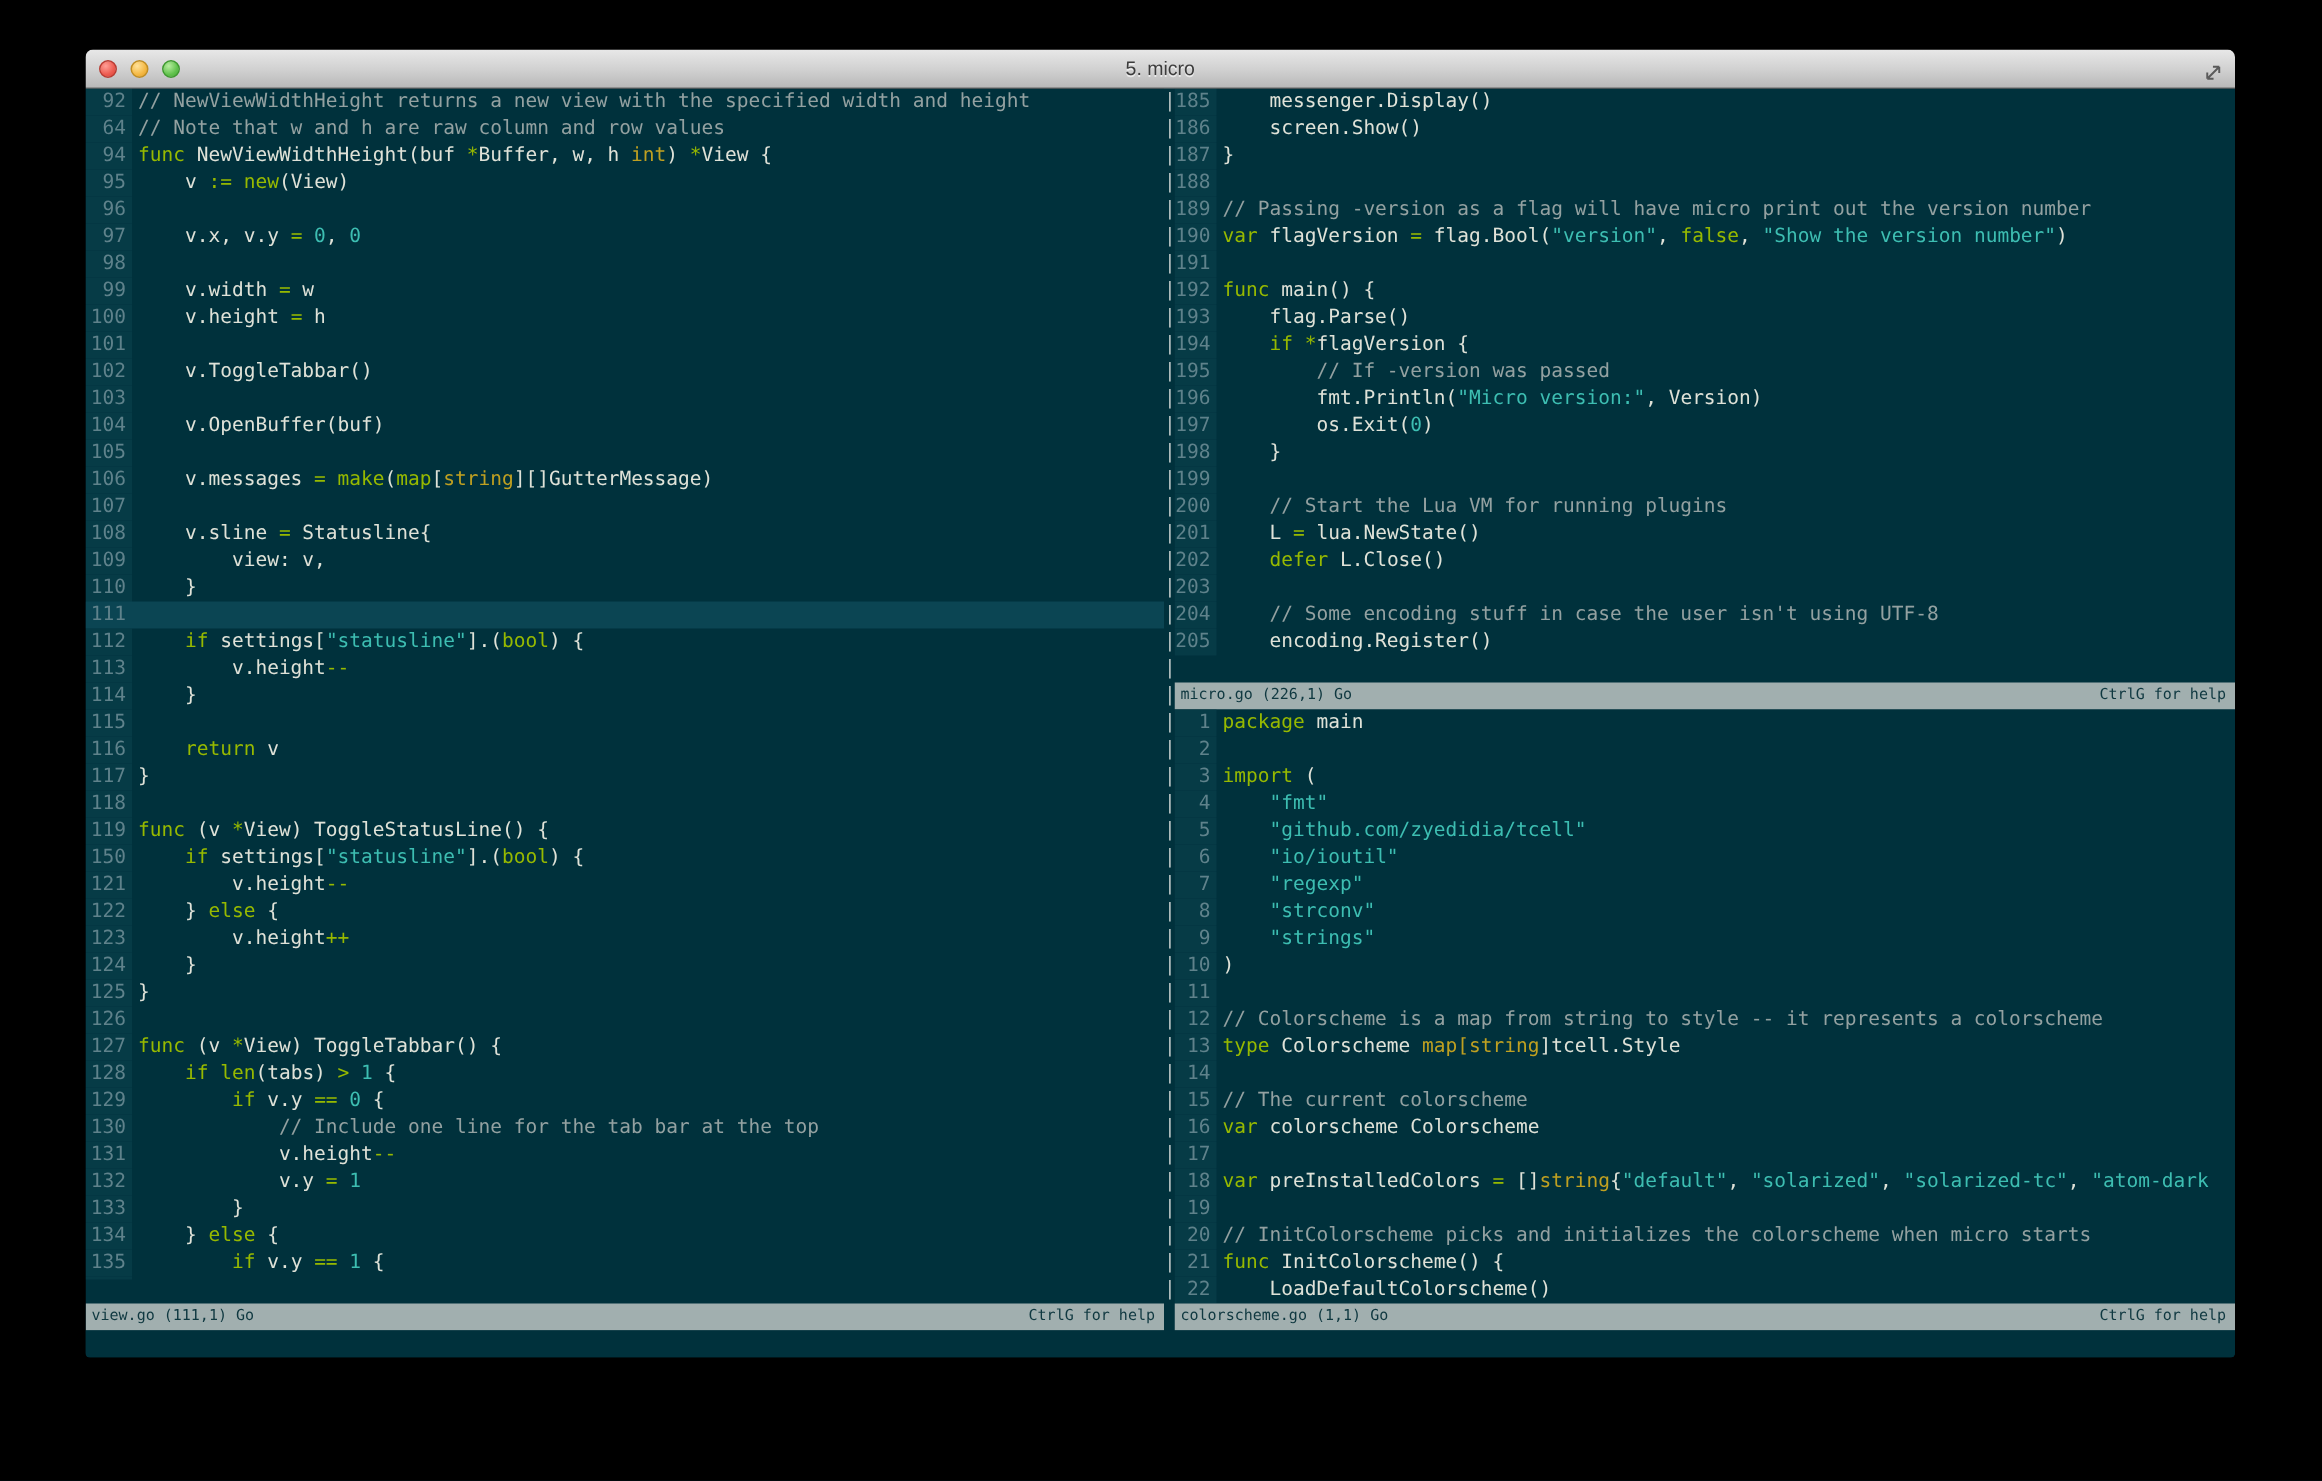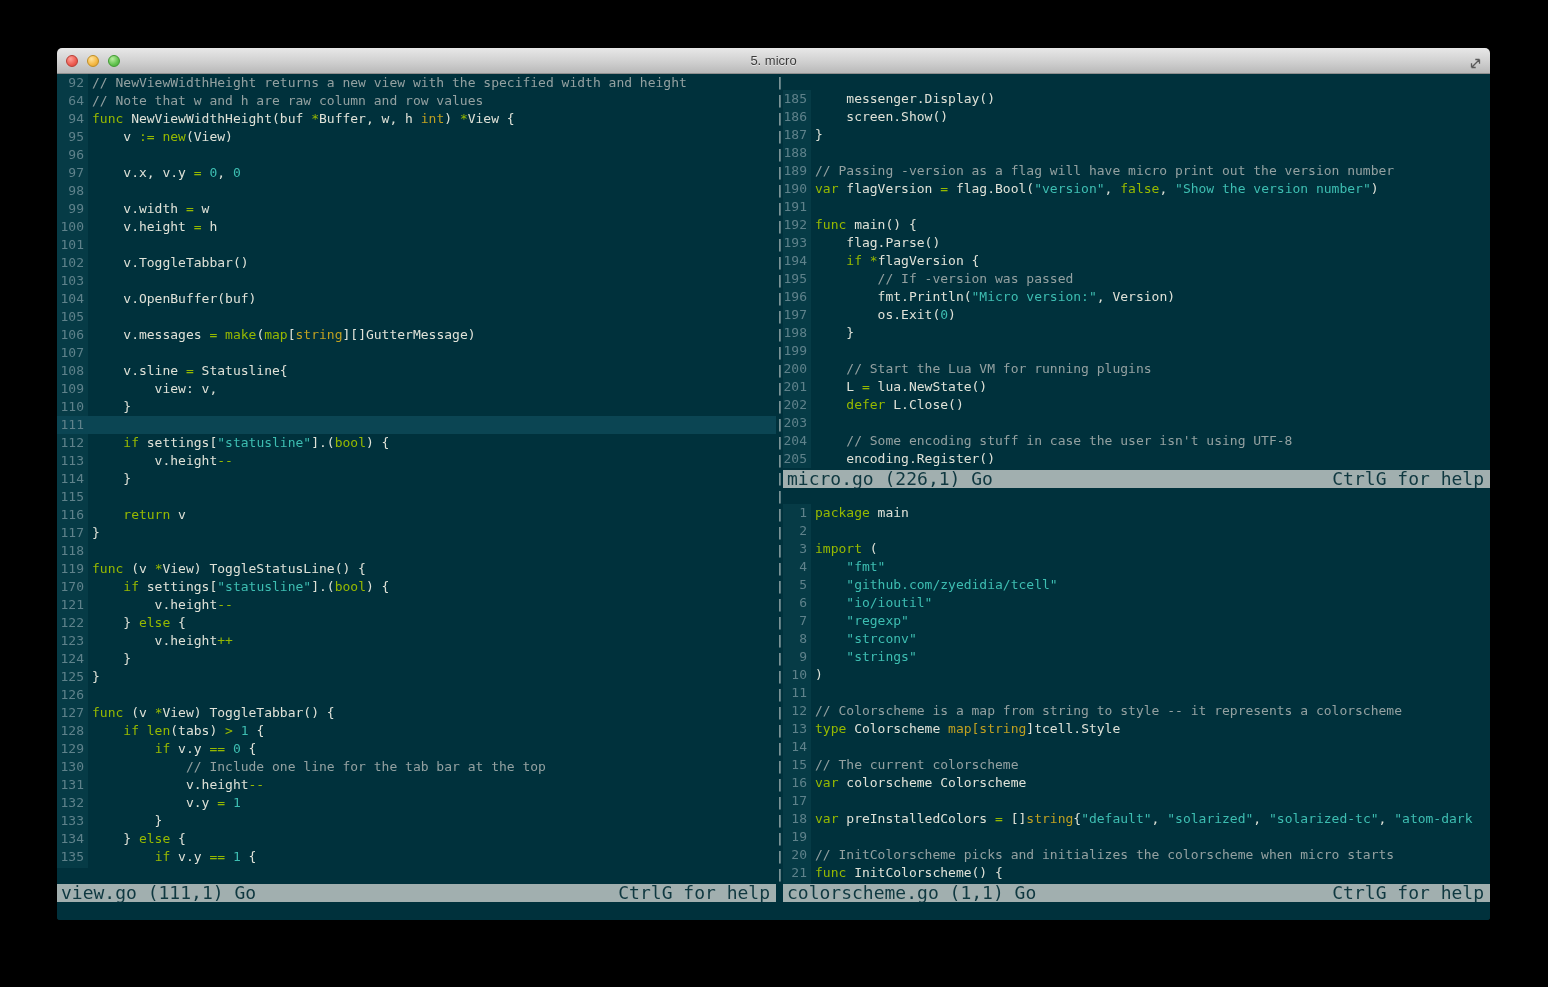--- a/index.html
+++ b/index.html
@@ -1,18 +1,18 @@
 <!DOCTYPE html>
 <html style="--terminal-bg: #00313c; --gutter-bg: #063b46; --line-number: #5f828b; --fg: #dfe2d8; --comment: #93a1a1; --green: #96b900; --orange: #bfa021; --cyan: #3dbeb2; --cursorline-bg: #0b4553; --cursor: #9eb0b0; --statusline-bg: #a1afaf; --statusline-fg: #0f3840; --divider: #b5c2c2;"><head>
 <meta charset="utf-8">
 <style>
   html,body{margin:0;padding:0;background:#000;}
   .desktop{position:relative;width:1548px;height:987px;background:#000;overflow:hidden;
            font-family:"DejaVu Sans Mono",monospace;}
-  .window{position:absolute;left:57px;top:48px;width:1433px;height:872px;
+  .window{position:absolute;left:57px;top:33px;width:1433px;height:872px;
           border-radius:5px 5px 3px 3px;overflow:hidden;
           box-shadow:0 12px 35px rgba(0,0,0,0.65);}
   
   .titlebar{height:26px;background:linear-gradient(#e8e8e8,#d0d0d0 55%,#b9b9b9);
             border-bottom:1px solid #8f8f8f;position:relative;
             display:flex;align-items:center;box-sizing:border-box;}
   .traffic{position:absolute;left:9px;top:0;height:26px;display:flex;align-items:center;gap:9px;}
   .tl{width:12px;height:12px;border-radius:50%;box-sizing:border-box;display:inline-block;}
   .tl.red{background:radial-gradient(circle at 35% 30%,#ff9f97,#ec5b50 60%,#d8433a);border:1px solid #b93d34;}
   .tl.yellow{background:radial-gradient(circle at 35% 30%,#ffe29a,#f4b843 60%,#dd9c2a);border:1px solid #c08e24;}
@@ -23,40 +23,40 @@
   
   .terminal{height:846px;background:var(--terminal-bg);display:flex;flex-direction:column;}
   .mainrow{display:flex;height:828px;}
   .pane{display:flex;flex-direction:column;overflow:hidden;}
   .pane-left{width:719px;gap:16px;}
   .divider-col{width:7px;background:var(--terminal-bg);}
   .divider-col pre{margin:0;font-size:13px;line-height:18px;color:var(--divider);text-align:center;}
   .right-col{width:707px;display:flex;flex-direction:column;}
   .lines{overflow:hidden;}
   .pane-left .lines{height:810px;}
-  .pane-tr .lines,.pane-br .lines{height:396px;margin-top:16px;}
+  .pane-tr .lines,.pane-br .lines{height:396px;}
   .row{height:18px;white-space:pre;display:flex;}
   .row.cur{background:var(--cursorline-bg);flex-direction:column;}
   .gut{display:inline-block;flex:0 0 auto;text-align:right;background:var(--gutter-bg);
        color:var(--line-number);font-size:13px;line-height:18px;box-sizing:border-box;}
   .row.cur .gut{background:var(--cursorline-bg);}
   .pane-left .gut{width:31px;padding-right:4px;}
   .pane-tr .gut,.pane-br .gut{width:28px;padding-right:4px;}
   .code{font-size:13px;line-height:18px;padding-left:4px;white-space:pre;color:var(--fg);}
   .tok-d{color:var(--fg);}
   .tok-c{color:var(--comment);}
   .tok-k{color:var(--green);}
   .tok-o{color:var(--green);}
   .tok-t{color:var(--orange);}
   .tok-s{color:var(--cyan);}
   .tok-n{color:var(--cyan);}
   .cursor{display:inline-block;width:8px;height:15px;background:var(--cursor);
           vertical-align:text-bottom;margin-top:1px;}
   .statusline{height:18px;background:var(--statusline-bg);color:var(--statusline-fg);
-              font-size:18px;line-height:18px;display:flex;justify-content:space-between;
+              font-size:10px;line-height:18px;display:flex;justify-content:space-between;
               padding:0 6px 0 4px;box-sizing:border-box;white-space:pre;}
   .commandline{height:18px;background:var(--terminal-bg);}
 </style>
 </head>
 <body>
 
 <div class="desktop">
   <div class="window">
 
     <div class="titlebar">
@@ -99,21 +99,21 @@
               <div class="row"><span class="gut">110</span><span class="code"><span class="tok-d">    }</span></span></div>
               <div class="row cur"><span class="gut">111</span><span class="code"><span class="cursor"></span></span></div>
               <div class="row"><span class="gut">112</span><span class="code"><span class="tok-d">    </span><span class="tok-k">if</span><span class="tok-d"> settings[</span><span class="tok-s">"statusline"</span><span class="tok-d">].(</span><span class="tok-k">bool</span><span class="tok-d">) {</span></span></div>
               <div class="row"><span class="gut">113</span><span class="code"><span class="tok-d">        v.height</span><span class="tok-o">--</span></span></div>
               <div class="row"><span class="gut">114</span><span class="code"><span class="tok-d">    }</span></span></div>
               <div class="row"><span class="gut">115</span><span class="code"></span></div>
               <div class="row"><span class="gut">116</span><span class="code"><span class="tok-d">    </span><span class="tok-k">return</span><span class="tok-d"> v</span></span></div>
               <div class="row"><span class="gut">117</span><span class="code"><span class="tok-d">}</span></span></div>
               <div class="row"><span class="gut">118</span><span class="code"></span></div>
               <div class="row"><span class="gut">119</span><span class="code"><span class="tok-k">func</span><span class="tok-d"> (v </span><span class="tok-o">*</span><span class="tok-d">View) ToggleStatusLine() {</span></span></div>
-              <div class="row"><span class="gut">170</span><span class="code"><span class="tok-d">    </span><span class="tok-k">if</span><span class="tok-d"> settings[</span><span class="tok-s">"statusline"</span><span class="tok-d">].(</span><span class="tok-k">bool</span><span class="tok-d">) {</span></span></div>
+              <div class="row"><span class="gut">150</span><span class="code"><span class="tok-d">    </span><span class="tok-k">if</span><span class="tok-d"> settings[</span><span class="tok-s">"statusline"</span><span class="tok-d">].(</span><span class="tok-k">bool</span><span class="tok-d">) {</span></span></div>
               <div class="row"><span class="gut">121</span><span class="code"><span class="tok-d">        v.height</span><span class="tok-o">--</span></span></div>
               <div class="row"><span class="gut">122</span><span class="code"><span class="tok-d">    } </span><span class="tok-k">else</span><span class="tok-d"> {</span></span></div>
               <div class="row"><span class="gut">123</span><span class="code"><span class="tok-d">        v.height</span><span class="tok-o">++</span></span></div>
               <div class="row"><span class="gut">124</span><span class="code"><span class="tok-d">    }</span></span></div>
               <div class="row"><span class="gut">125</span><span class="code"><span class="tok-d">}</span></span></div>
               <div class="row"><span class="gut">126</span><span class="code"></span></div>
               <div class="row"><span class="gut">127</span><span class="code"><span class="tok-k">func</span><span class="tok-d"> (v </span><span class="tok-o">*</span><span class="tok-d">View) ToggleTabbar() {</span></span></div>
               <div class="row"><span class="gut">128</span><span class="code"><span class="tok-d">    </span><span class="tok-k">if</span><span class="tok-d"> </span><span class="tok-k">len</span><span class="tok-d">(tabs) </span><span class="tok-o">&gt;</span><span class="tok-d"> </span><span class="tok-n">1</span><span class="tok-d"> {</span></span></div>
               <div class="row"><span class="gut">129</span><span class="code"><span class="tok-d">        </span><span class="tok-k">if</span><span class="tok-d"> v.y </span><span class="tok-o">==</span><span class="tok-d"> </span><span class="tok-n">0</span><span class="tok-d"> {</span></span></div>
               <div class="row"><span class="gut">130</span><span class="code"><span class="tok-c">            // Include one line for the tab bar at the top</span></span></div>

